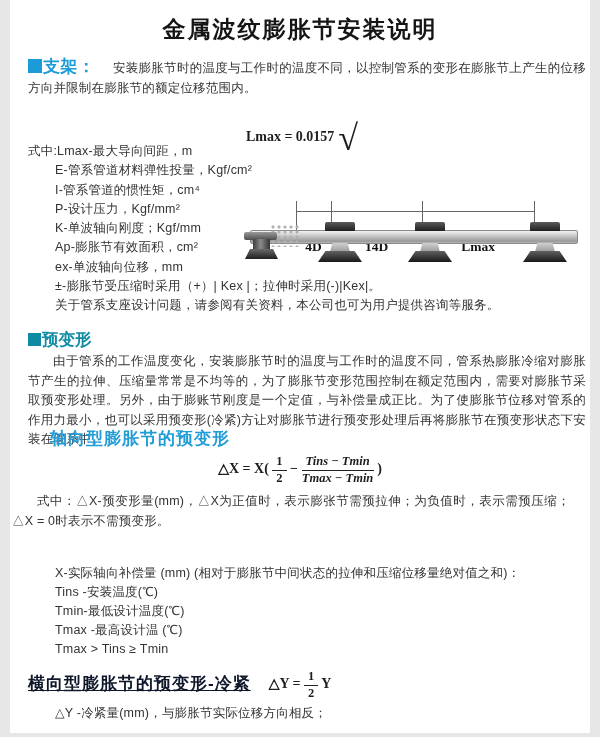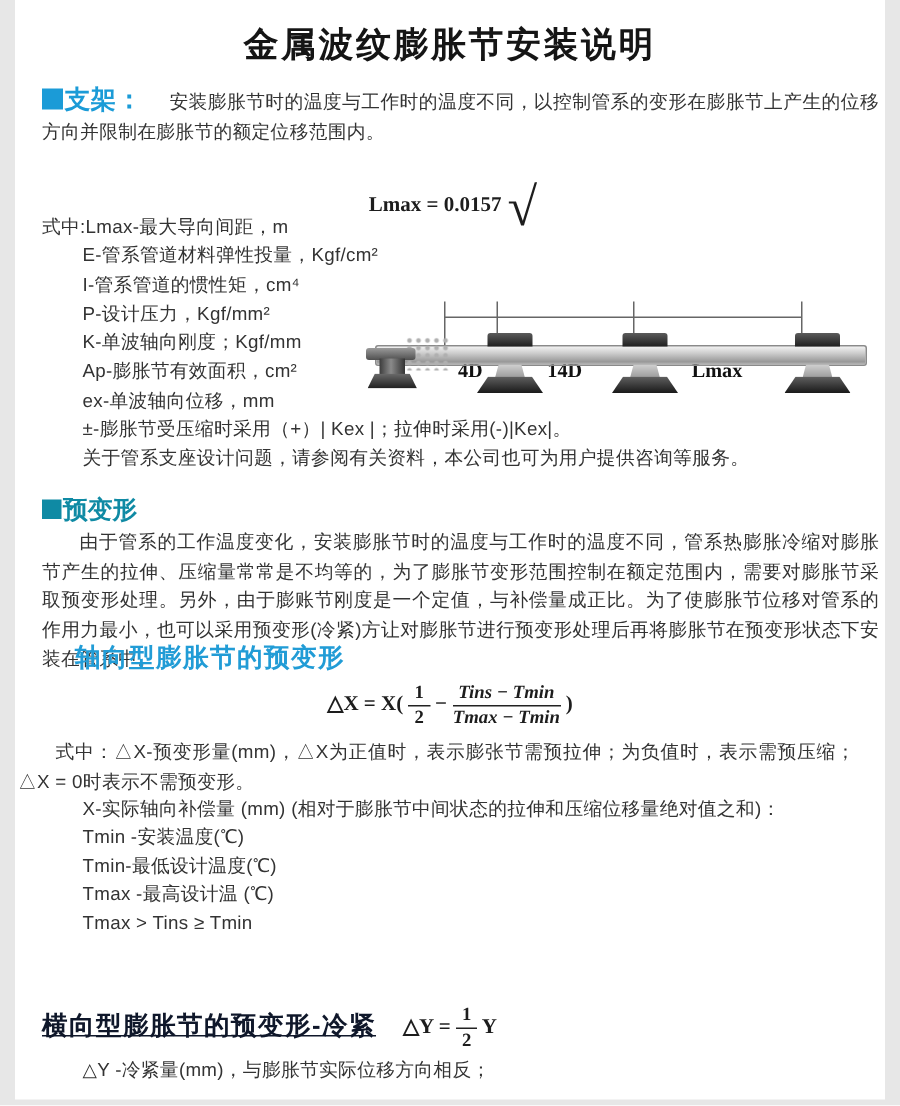--- a/index.html
+++ b/index.html
@@ -36,21 +36,21 @@
   .frac.small{font-size:12.5px;}
   .ital{font-style:italic;}
   .sqrt{display:inline-flex; align-items:flex-start; vertical-align:middle; margin-left:4px;}
   .radical{font-family:"Liberation Serif", serif; font-weight:400; font-size:36px; line-height:0.85; margin-right:-4px; transform:translateY(1px);}
   .radicand{display:inline-block; border-top:1.5px solid #222; padding:3px 6px 0 6px; margin-top:2px;}
 
   
   .def-list{font-size:12.5px; line-height:19.3px; color:#333; letter-spacing:0.2px;}
   .def-list .it{padding-left:27px; white-space:nowrap;}
   .def-list .it.first{padding-left:0;}
-  .item-list{font-size:12.5px; line-height:19px; color:#333; letter-spacing:0.2px;}
+  .item-list{font-size:12.5px; line-height:19px; color:#333; letter-spacing:0.2px;margin-top:34px;}
   .item-list .it{white-space:nowrap;}
 
   
   .diagram{left:244px; top:194px; width:350px; height:74px;}
   .dimseg{position:absolute; top:13px; height:15px; text-align:center;
           font-family:"Liberation Serif", serif; font-weight:bold; font-size:13.5px; color:#111; line-height:15px;margin-top:32px;}
   .dimline{position:absolute; left:52px; top:17px; width:238px; border-top:1px solid #666;}
   .tick{position:absolute; top:7px; width:1px; height:29px; background:#666;}
   .pipe{position:absolute; left:6px; top:36px; width:326px; height:12px;
         background:linear-gradient(180deg,#f2f2f2 0%,#cfcfcf 35%,#989898 85%,#b9b9b9 100%);
@@ -151,21 +151,21 @@
     <span class="frac small"><span class="fn">1</span><span class="fd">2</span></span>
     <span>−</span>
     <span class="frac small ital"><span class="fn">Tins − Tmin</span><span class="fd">Tmax − Tmin</span></span>
     <span>)</span>
   </div>
 
   <div class="abs body-text justify indent2" style="left:12px; width:558px; top:491px;">式中：△X-预变形量(mm)，△X为正值时，表示膨张节需预拉伸；为负值时，表示需预压缩；△X = 0时表示不需预变形。</div>
 
   <div class="abs item-list" style="left:55px; top:530px;">
     <div class="it">X-实际轴向补偿量 (mm) (相对于膨胀节中间状态的拉伸和压缩位移量绝对值之和)：</div>
-    <div class="it">Tmin -安装温度(℃)</div>
+    <div class="it">Tins -安装温度(℃)</div>
     <div class="it">Tmin-最低设计温度(℃)</div>
     <div class="it">Tmax -最高设计温 (℃)</div>
     <div class="it">Tmax &gt; Tins ≥ Tmin</div>
   </div>
 
   <div class="abs sub-head" style="left:28px; top:672px; color:#0f172a;text-decoration:underline;">横向型膨胀节的预变形-冷紧</div>
 
   <div class="abs formula" style="left:0; right:0; top:670px; text-align:center;">
     <span>△Y =</span>
     <span class="frac small"><span class="fn">1</span><span class="fd">2</span></span>

